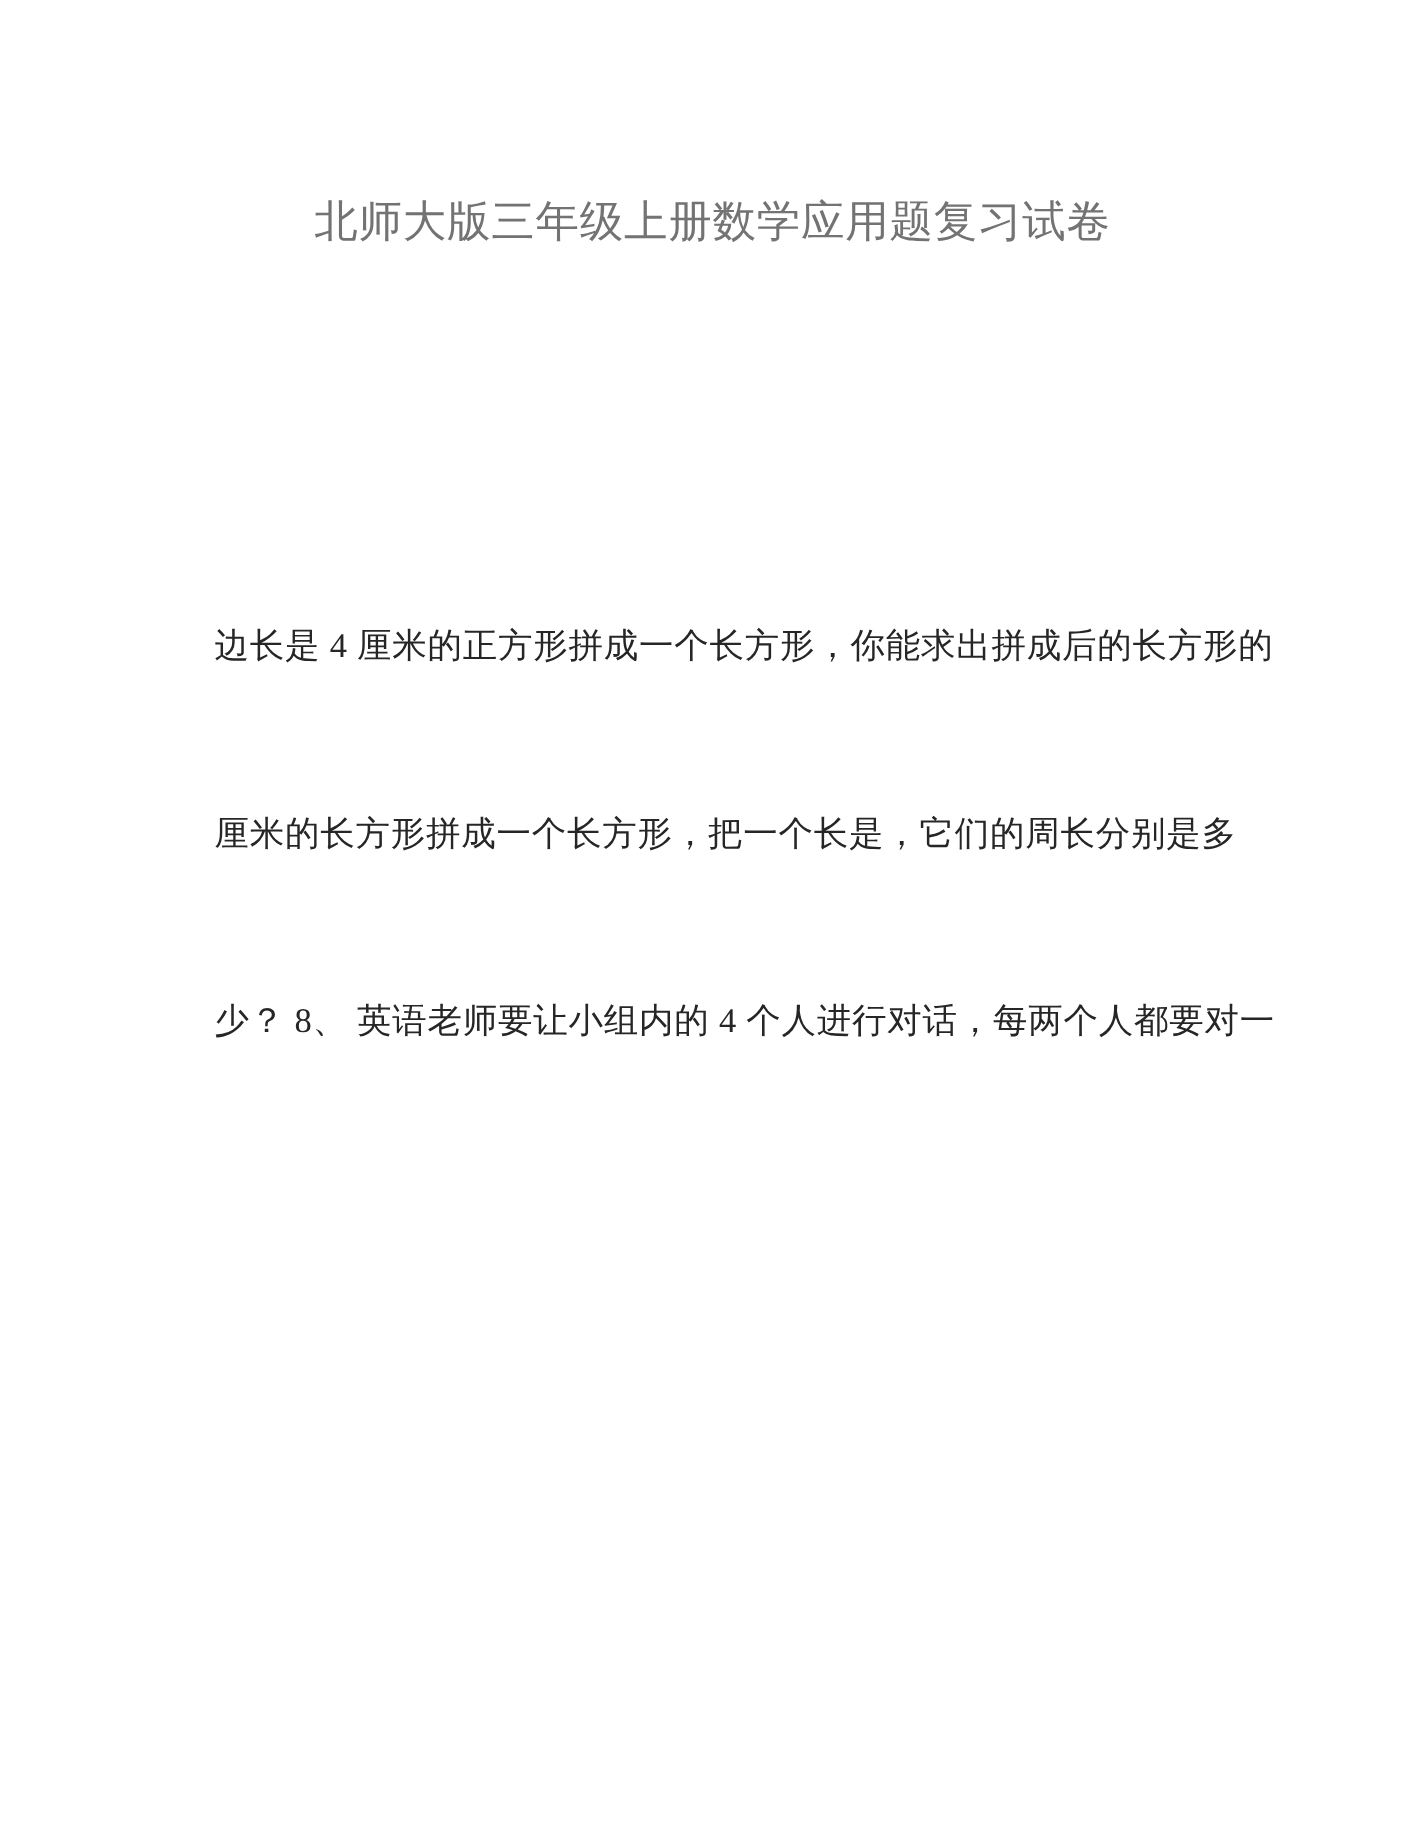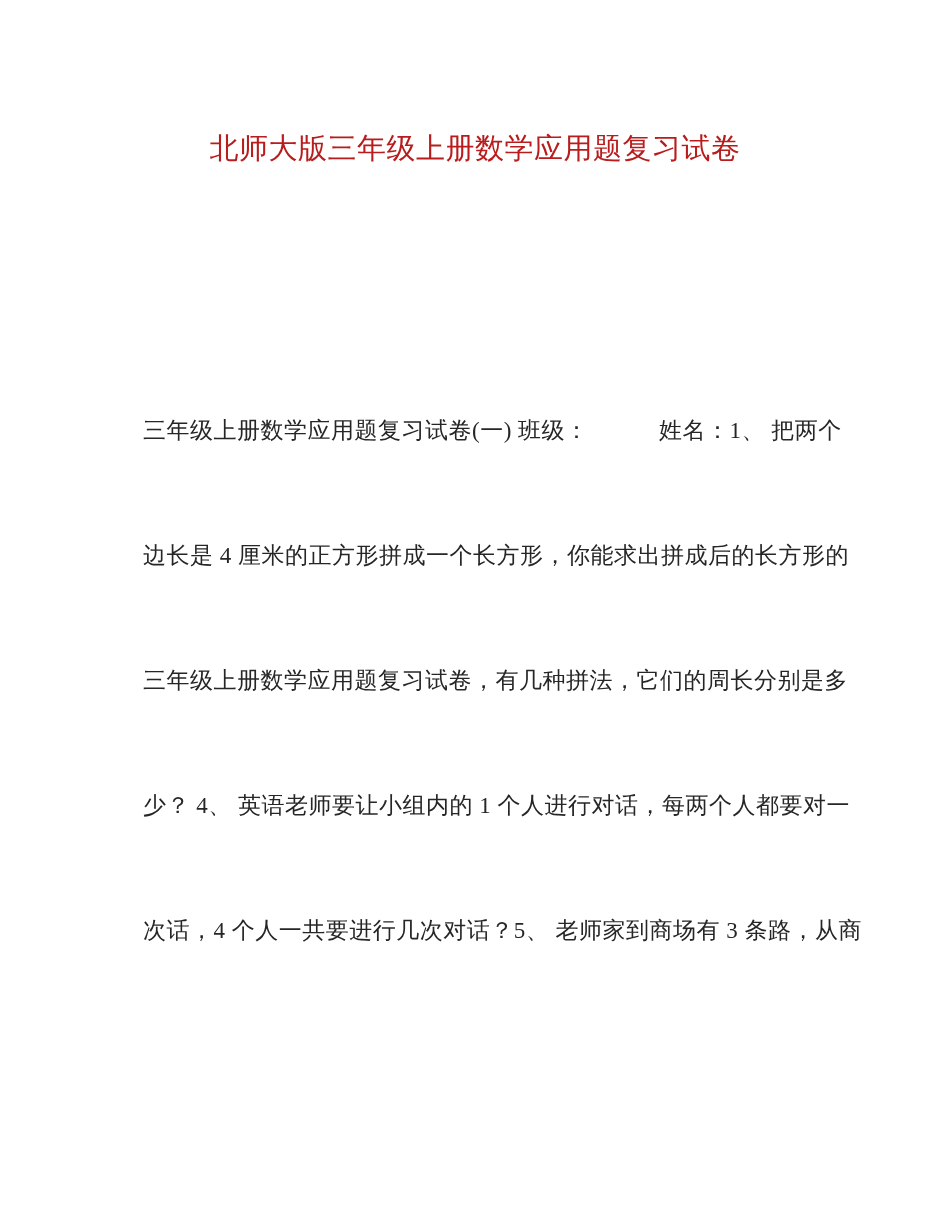--- a/index.html
+++ b/index.html
@@ -13,21 +13,21 @@
     height: 1230px;
     background: #ffffff;
     box-sizing: border-box;
     padding-top: 127px;
     overflow: hidden;
     font-family: "Liberation Serif", "DejaVu Serif", serif;
   }
   .doc-title {
     margin: 0;
     text-align: center;
-    color: #b91c1c;
+    color: #737373;
     font-size: 29px;
     font-weight: normal;
     line-height: 42px;
     letter-spacing: 0.5px;
   }
   .doc-body {
     margin: 173px 100px 0 143px;
     font-size: 23px;
     color: #262626;
     white-space: pre;
@@ -38,22 +38,20 @@
     letter-spacing: 0.5px;
   }
 </style>
 </head>
 <body>
 
 <div class="page">
   <h1 class="doc-title">北师大版三年级上册数学应用题复习试卷</h1>
 
   <div class="doc-body">
-    <div class="doc-line">三年级上册数学应用题复习试卷(一) 班级：　　　姓名：1、 把两个</div>
     <div class="doc-line">边长是 4 厘米的正方形拼成一个长方形，你能求出拼成后的长方形的</div>
-    <div class="doc-line">三年级上册数学应用题复习试卷，有几种拼法，它们的周长分别是多</div>
-    <div class="doc-line">少？ 4、 英语老师要让小组内的 1 个人进行对话，每两个人都要对一</div>
-    <div class="doc-line">次话，4 个人一共要进行几次对话？5、 老师家到商场有 3 条路，从商</div>
+    <div class="doc-line">厘米的长方形拼成一个长方形，把一个长是，它们的周长分别是多</div>
+    <div class="doc-line">少？ 8、 英语老师要让小组内的 4 个人进行对话，每两个人都要对一</div>
     
     
     
   </div>
 </div>
 
 </body></html>

